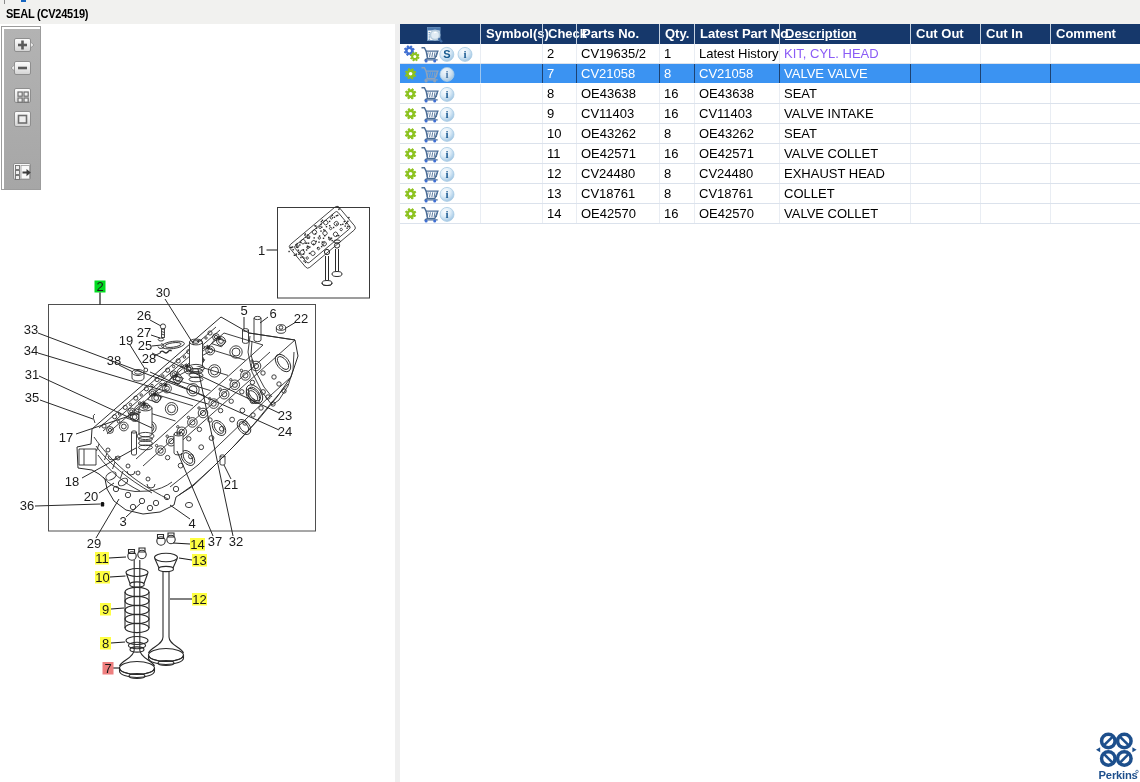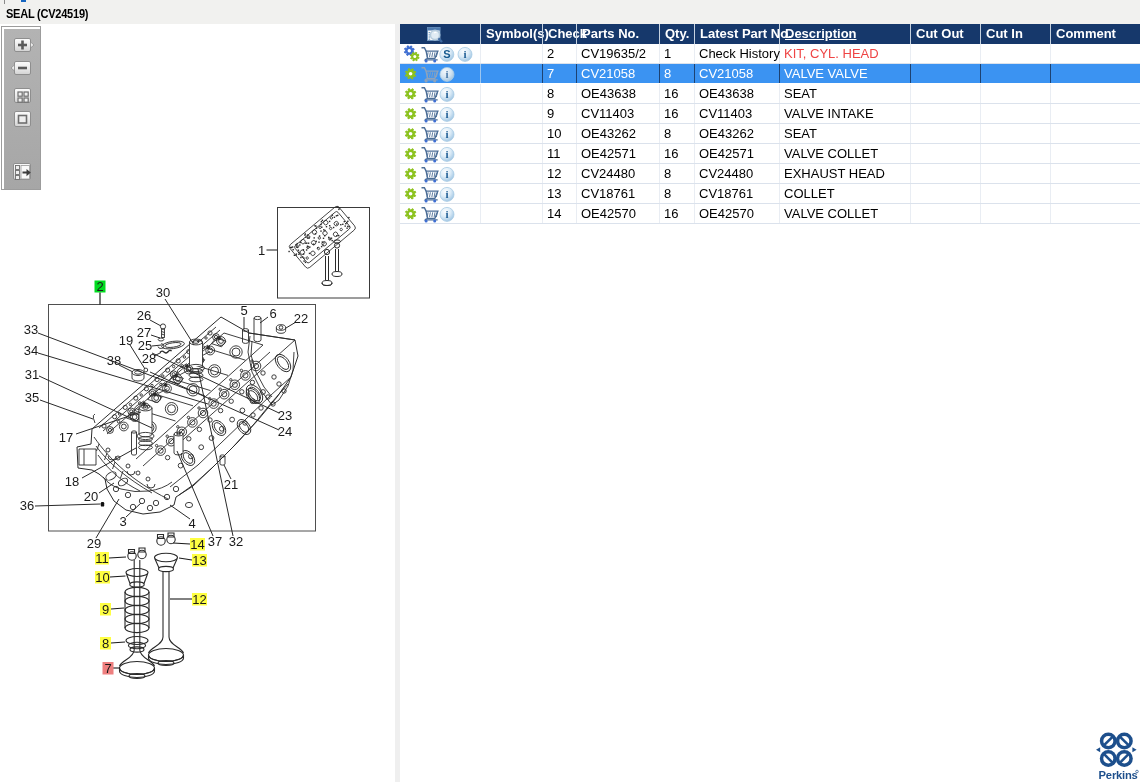--- a/index.html
+++ b/index.html
@@ -613,22 +613,22 @@
 <div style="position:absolute;left:659px;top:44px;width:1px;height:19px;background:#e9edf3;"></div>
 <div style="position:absolute;left:694px;top:44px;width:1px;height:19px;background:#e9edf3;"></div>
 <div style="position:absolute;left:779px;top:44px;width:1px;height:19px;background:#e9edf3;"></div>
 <div style="position:absolute;left:910px;top:44px;width:1px;height:19px;background:#e9edf3;"></div>
 <div style="position:absolute;left:980px;top:44px;width:1px;height:19px;background:#e9edf3;"></div>
 <div style="position:absolute;left:1050px;top:44px;width:1px;height:19px;background:#e9edf3;"></div>
 <div style="position:absolute;left:400px;top:63px;width:740px;height:1px;background:#dbe2ec;"></div>
 <div class="td" style="left:547px;top:47px;color:#000;">2</div>
 <div class="td" style="left:581px;top:47px;color:#000;">CV19635/2</div>
 <div class="td" style="left:664px;top:47px;color:#000;">1</div>
-<div class="td" style="left:699px;top:47px;color:#000;">Check History</div>
-<div class="td" style="left:784px;top:47px;color:#ef4444;">KIT, CYL. HEAD</div>
+<div class="td" style="left:699px;top:47px;color:#000;">Latest History</div>
+<div class="td" style="left:784px;top:47px;color:#8b5cf6;">KIT, CYL. HEAD</div>
 <div style="position:absolute;left:400px;top:64px;width:740px;height:19px;background:#3b93f2;"></div>
 <div style="position:absolute;left:542px;top:64px;width:1px;height:19px;background:#1d4272;"></div>
 <div style="position:absolute;left:576px;top:64px;width:1px;height:19px;background:#1d4272;"></div>
 <div style="position:absolute;left:659px;top:64px;width:1px;height:19px;background:#1d4272;"></div>
 <div style="position:absolute;left:694px;top:64px;width:1px;height:19px;background:#1d4272;"></div>
 <div style="position:absolute;left:779px;top:64px;width:1px;height:19px;background:#1d4272;"></div>
 <div style="position:absolute;left:910px;top:64px;width:1px;height:19px;background:#1d4272;"></div>
 <div style="position:absolute;left:980px;top:64px;width:1px;height:19px;background:#1d4272;"></div>
 <div style="position:absolute;left:1050px;top:64px;width:1px;height:19px;background:#1d4272;"></div>
 <div style="position:absolute;left:480px;top:64px;width:1px;height:19px;background:#9cc6f0;"></div>

